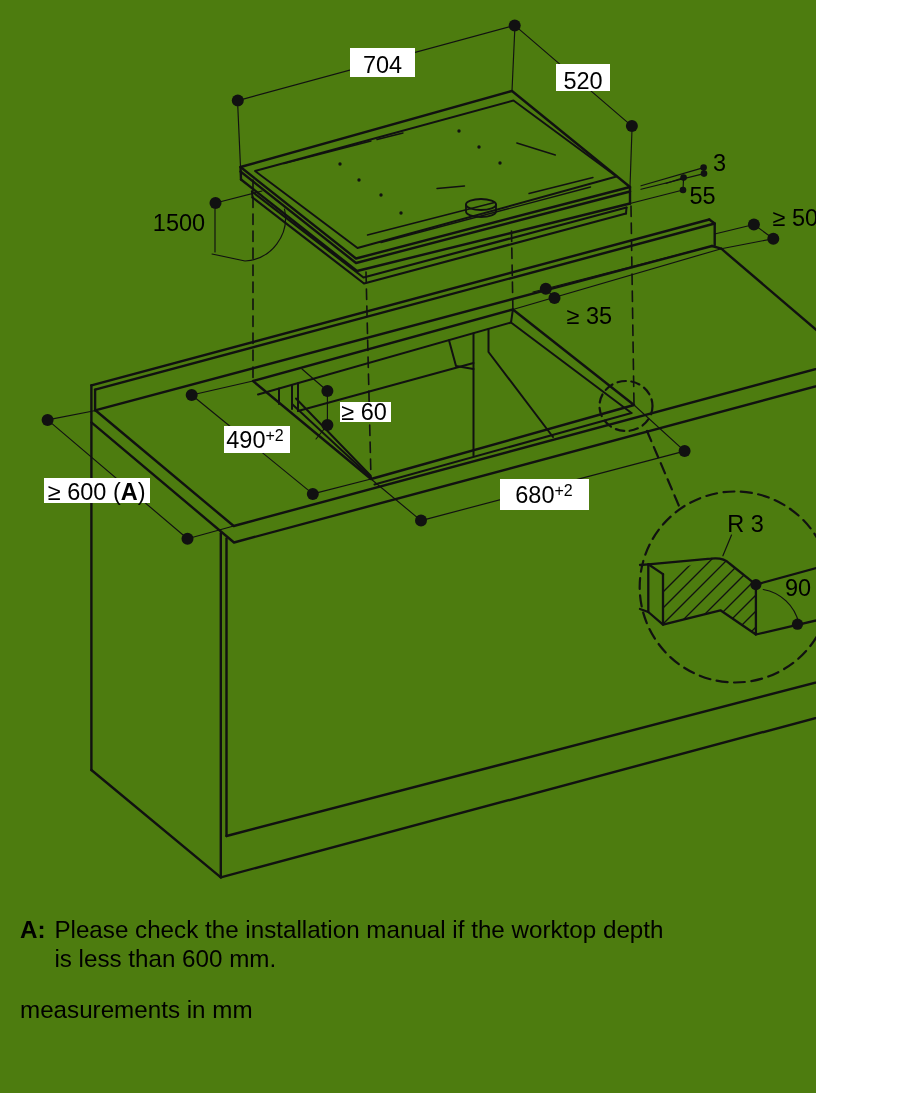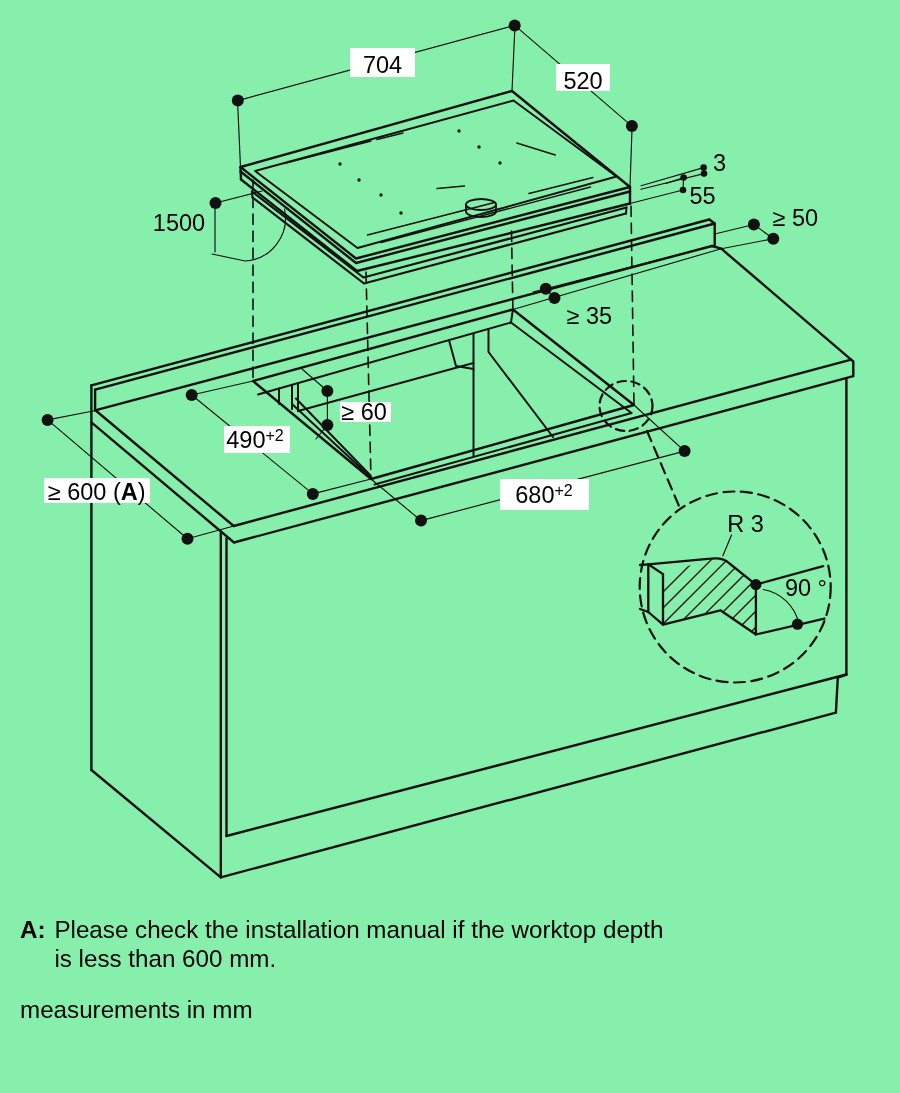--- a/index.html
+++ b/index.html
@@ -1,16 +1,16 @@
 <!DOCTYPE html>
 <html><head>
 <meta charset="utf-8">
 <style>
   html,body{margin:0;padding:0;background:#fff;}
-  .page{width:900px;height:1093px;position:relative;background:#86efac;overflow:hidden;text-decoration:underline;}
+  .page{width:816px;height:1093px;position:relative;background:#4d7c0f;overflow:hidden;text-decoration:underline;}
   svg{position:absolute;top:0;left:0;}
   text{font-family:"Liberation Sans",sans-serif;fill:#000;}
 </style>
 </head>
 <body>
 <div class="page">
 <svg width="900" height="1093" viewBox="0 0 900 1093">
 <g fill="none" stroke="#111" stroke-linecap="round" stroke-linejoin="round">
 
 <g stroke-width="2.4">

